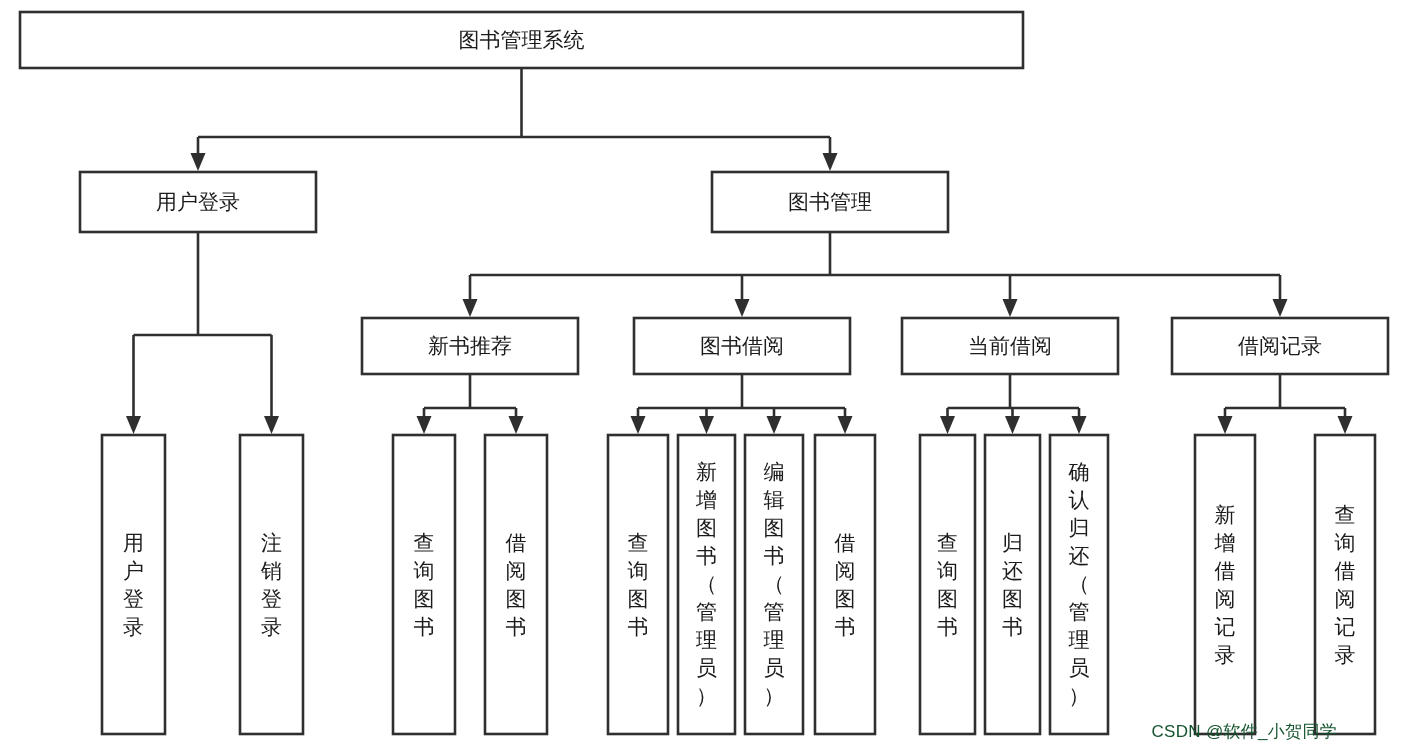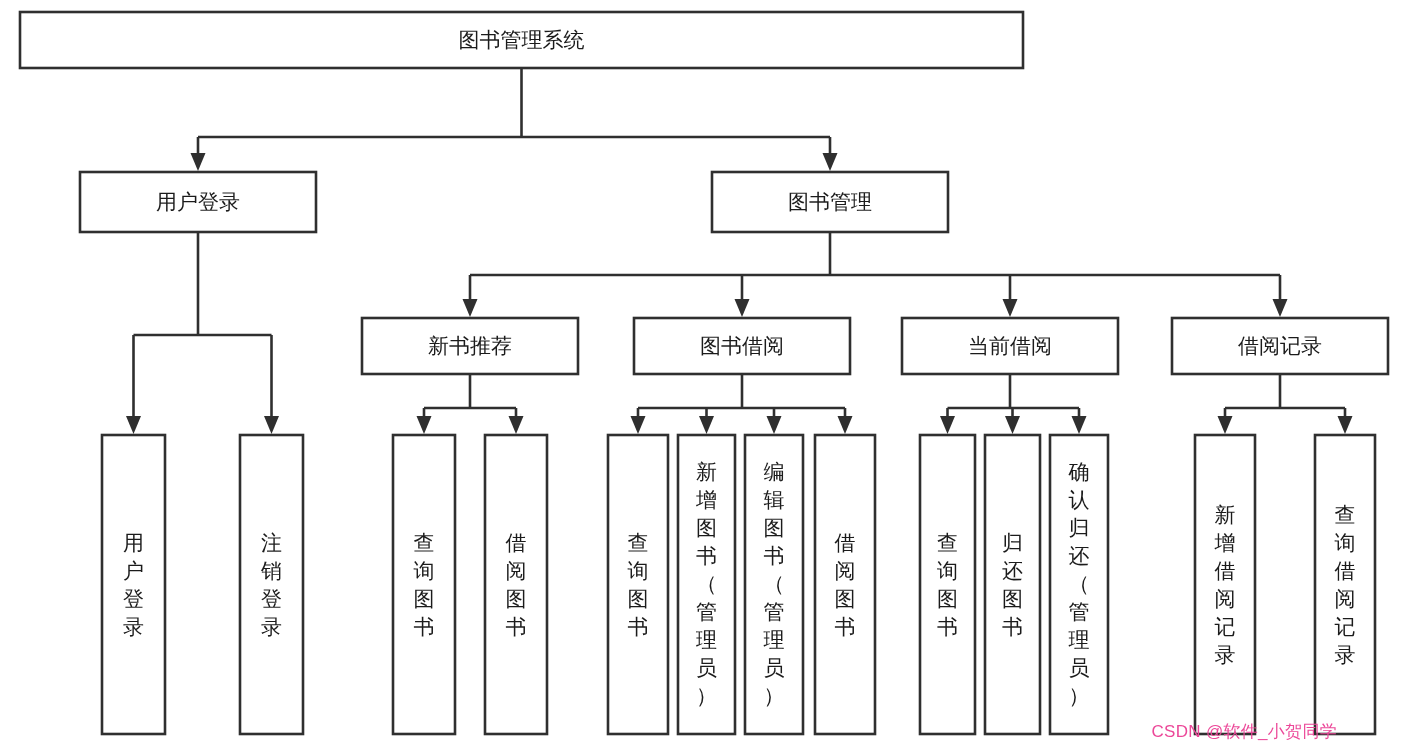--- a/index.html
+++ b/index.html
@@ -52,21 +52,21 @@
   .arrow-head {
     fill: #2f2f2f;
     stroke: none;
   }
   .watermark {
     position: absolute;
     right: 8px;
     bottom: 4px;
     font-family: "Liberation Sans", "DejaVu Sans", sans-serif;
     font-size: 17px;
-    color: #ec4899;
+    color: #14532d;
     letter-spacing: 0.3px;
     white-space: nowrap;
     user-select: none;
   }
 </style>
 </head>
 <body>
 
 <div id="diagram-root">
   <svg id="tree-svg" viewBox="0 0 1405 747">

